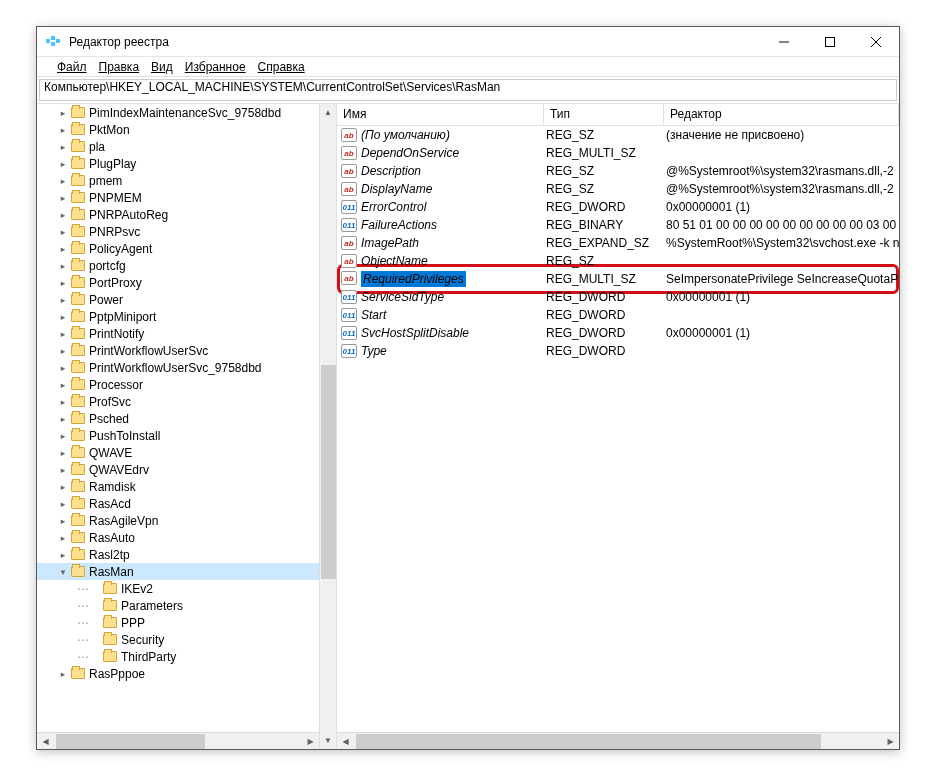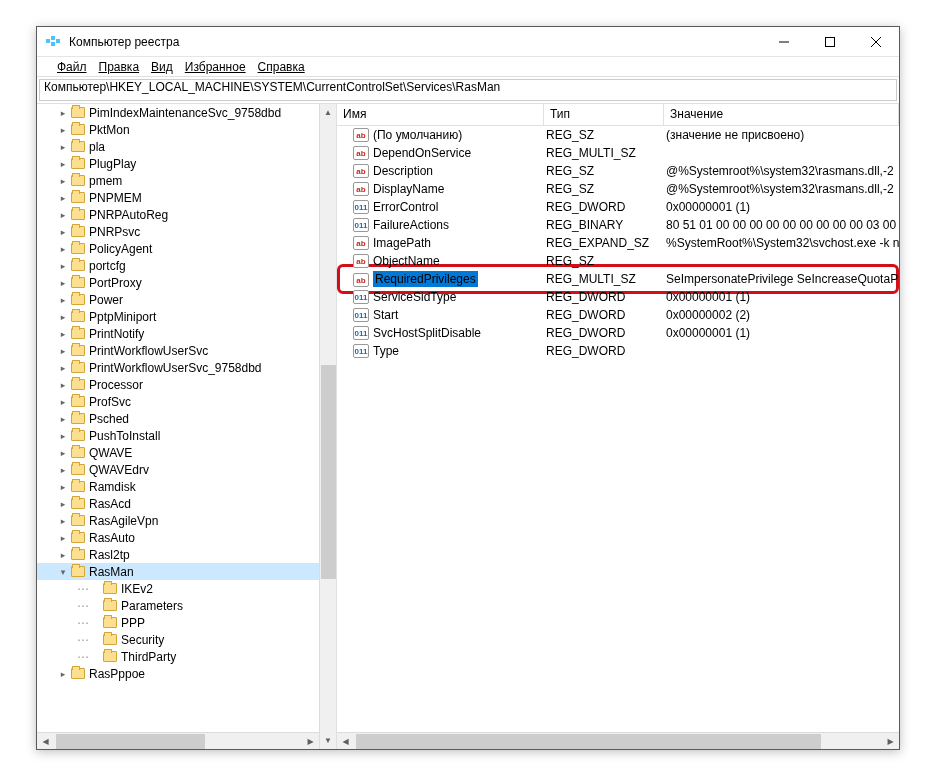--- a/index.html
+++ b/index.html
@@ -33,21 +33,21 @@
 .folder-icon { width: 14px; height: 11px; background: #fce08f; border: 1px solid #d4a636; border-radius: 1px; margin: 0 4px 0 2px; position:relative; }
 .folder-icon::before { content:""; position:absolute; top:-3px; left:0; width:6px; height:3px; background:#fce08f; border:1px solid #d4a636; border-bottom:none; border-radius:1px 1px 0 0;}
 .tree-item .label { }
 
 
 .values { flex: 1; display: flex; flex-direction: column; overflow:hidden; }
 .vhead { display: flex; height: 22px; border-bottom: 1px solid #e0e0e0; }
 .vhead div { padding: 3px 6px; border-right: 1px solid #e0e0e0; font-weight: 400; }
 .vrows { flex:1; overflow:auto; position:relative; }
 .vrow { display: flex; height: 18px; align-items: center; white-space: nowrap; position:relative; }
-.vrow .c1 { width: 207px; display:flex; align-items:flex-end; padding-left:16px; overflow:hidden;}
+.vrow .c1 { width: 207px; display:flex; align-items:flex-start; padding-left:4px; overflow:hidden;font-style:italic;}
 .vrow .c2 { width: 120px; padding-left:2px;}
 .vrow .c3 { flex: 1; padding-left:2px; overflow:hidden;}
 .reg-icon { width:16px; height:14px; margin-right:4px; display:inline-flex; align-items:center; justify-content:center; font-size:8px; font-weight:bold; border:1px solid #999; background:#fff; border-radius:2px; }
 .reg-icon.sz { color:#c52b1f; }
 .reg-icon.bin { color:#0b6fc2; }
 .vrow.sel .c1 .vlabel { background:#0078d7; color:#000000; padding: 1px 2px;}
 .highlight-box { position:absolute; border:3px solid #d40e17; border-radius:6px; pointer-events:none; }
 
 
 .hscrollbar { height:17px; background:#f0f0f0; border-top:1px solid #dcdcdc; display:flex; align-items:center; }
@@ -71,21 +71,21 @@
 <div class="window">
   <div class="titlebar">
     <span class="app-icon">
       <svg width="16" height="16">
           <rect x="1" y="5" width="4" height="4" fill="#4cc2ff"></rect>
           <rect x="6" y="2" width="4" height="4" fill="#4cc2ff"></rect>
           <rect x="6" y="8" width="4" height="4" fill="#4cc2ff"></rect>
           <rect x="11" y="5" width="4" height="4" fill="#4cc2ff"></rect>
         </svg>
     </span>
-    <span class="title">Компьютер реестра</span>
+    <span class="title">Редактор реестра</span>
     <div class="win-btns">
       <div class="win-btn">
           <svg width="10" height="10">
             <line x1="0" y1="5" x2="10" y2="5" stroke="currentColor"></line>
           </svg>
         </div>
       <div class="win-btn">
           <svg width="10" height="10">
             <rect x="0.5" y="0.5" width="9" height="9" fill="none" stroke="currentColor"></rect>
           </svg>
@@ -308,21 +308,21 @@
             </div>
           <div class="arrow">▼</div>
         </div>
       </div>
     </div>
 
     <div class="values">
       <div class="vhead">
         <div style="width:207px">Имя</div>
         <div style="width:120px">Тип</div>
-        <div style="flex:1">Значение</div>
+        <div style="flex:1">Редактор</div>
       </div>
       <div class="vrows" id="vrows">
         <div class="highlight-box" style="left:0; top:138px; width:100%; height:30px;"></div>
       <div class="vrow">
             <div class="c1">
               <span class="reg-icon sz">ab</span>
               <span class="vlabel">(По умолчанию)</span>
             </div>
             <div class="c2">REG_SZ</div>
             <div class="c3">(значение не присвоено)</div>
@@ -396,21 +396,20 @@
             </div>
             <div class="c2">REG_DWORD</div>
             <div class="c3">0x00000001 (1)</div>
           </div>
           <div class="vrow">
             <div class="c1">
               <span class="reg-icon bin">011</span>
               <span class="vlabel">Start</span>
             </div>
             <div class="c2">REG_DWORD</div>
-            <div class="c3">0x00000002 (2)</div>
           </div>
           <div class="vrow">
             <div class="c1">
               <span class="reg-icon bin">011</span>
               <span class="vlabel">SvcHostSplitDisable</span>
             </div>
             <div class="c2">REG_DWORD</div>
             <div class="c3">0x00000001 (1)</div>
           </div>
           <div class="vrow">

